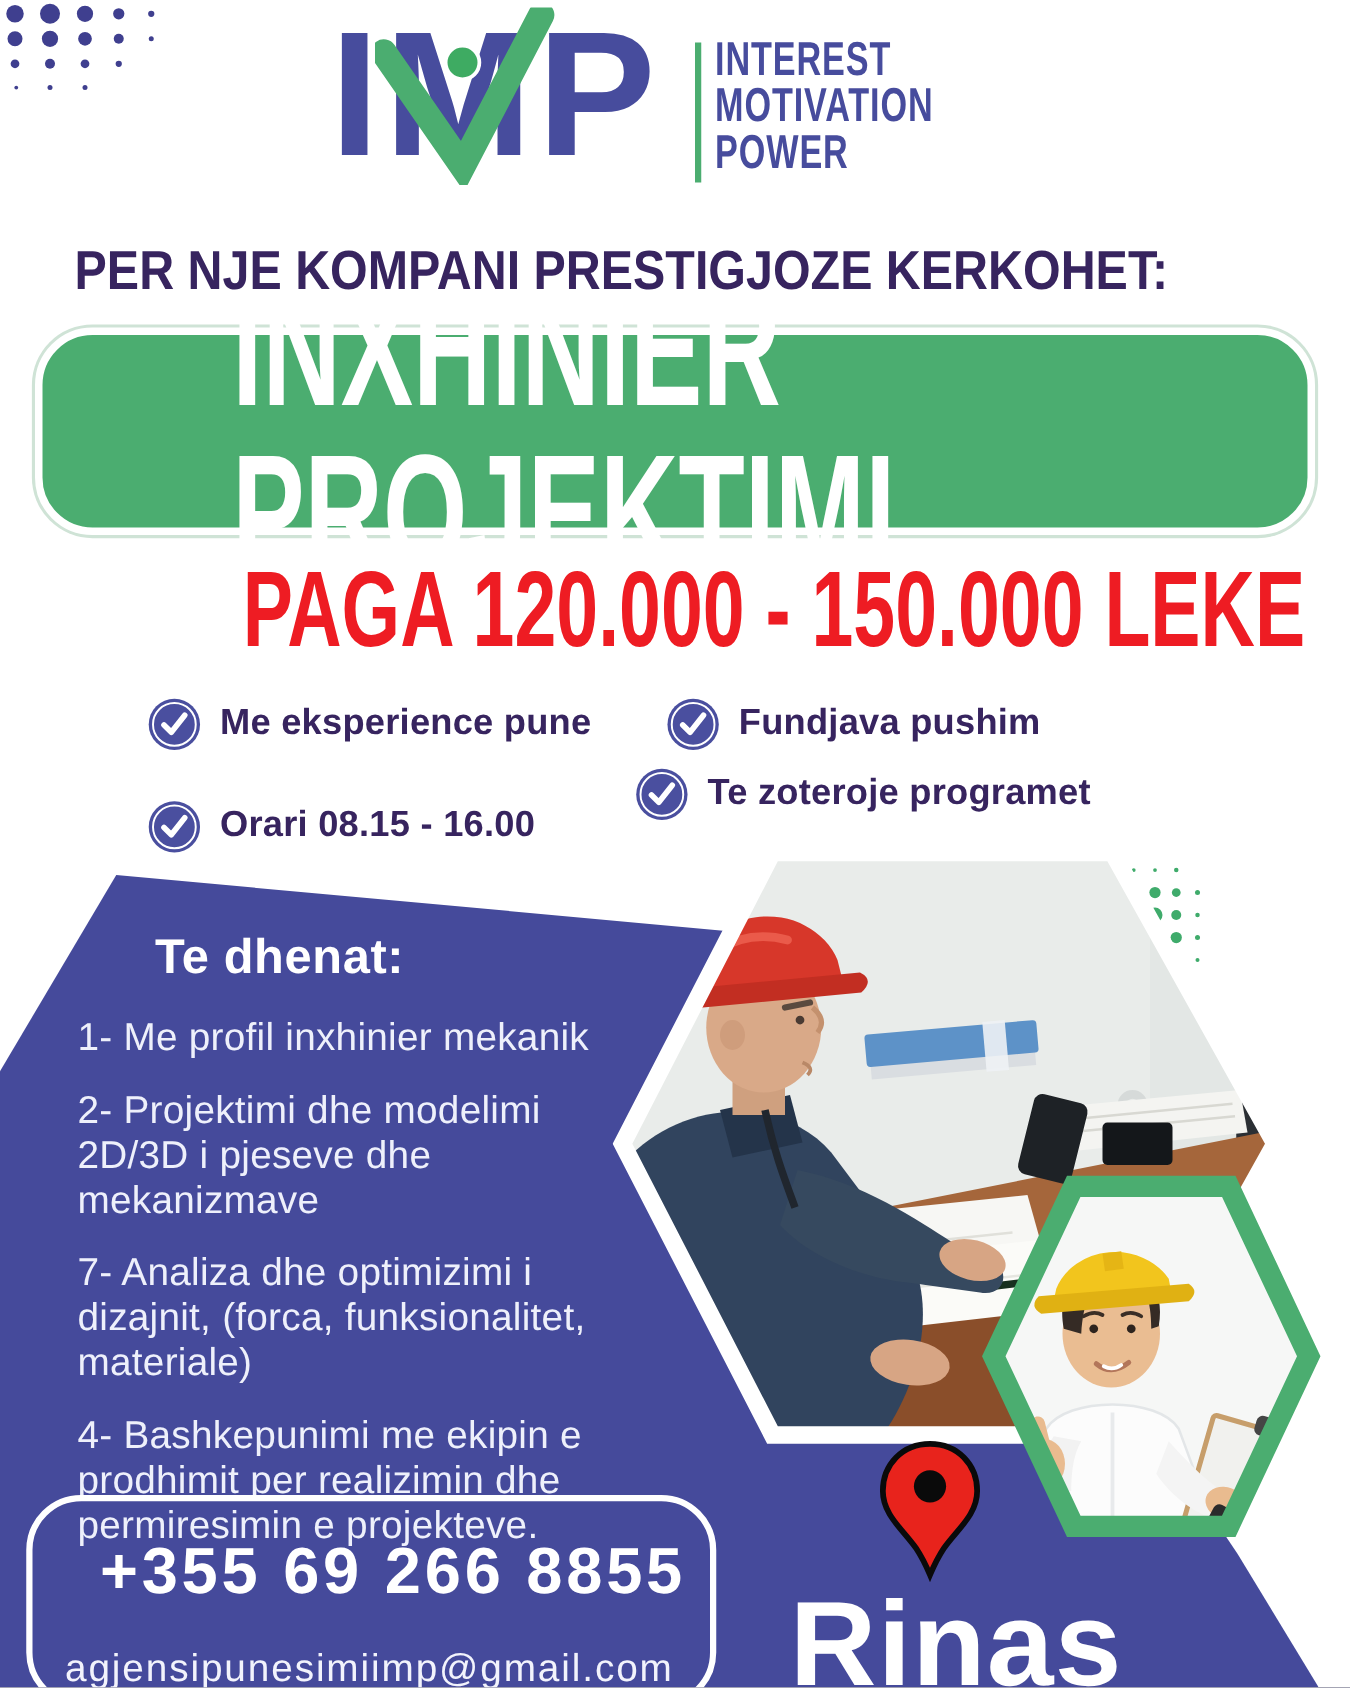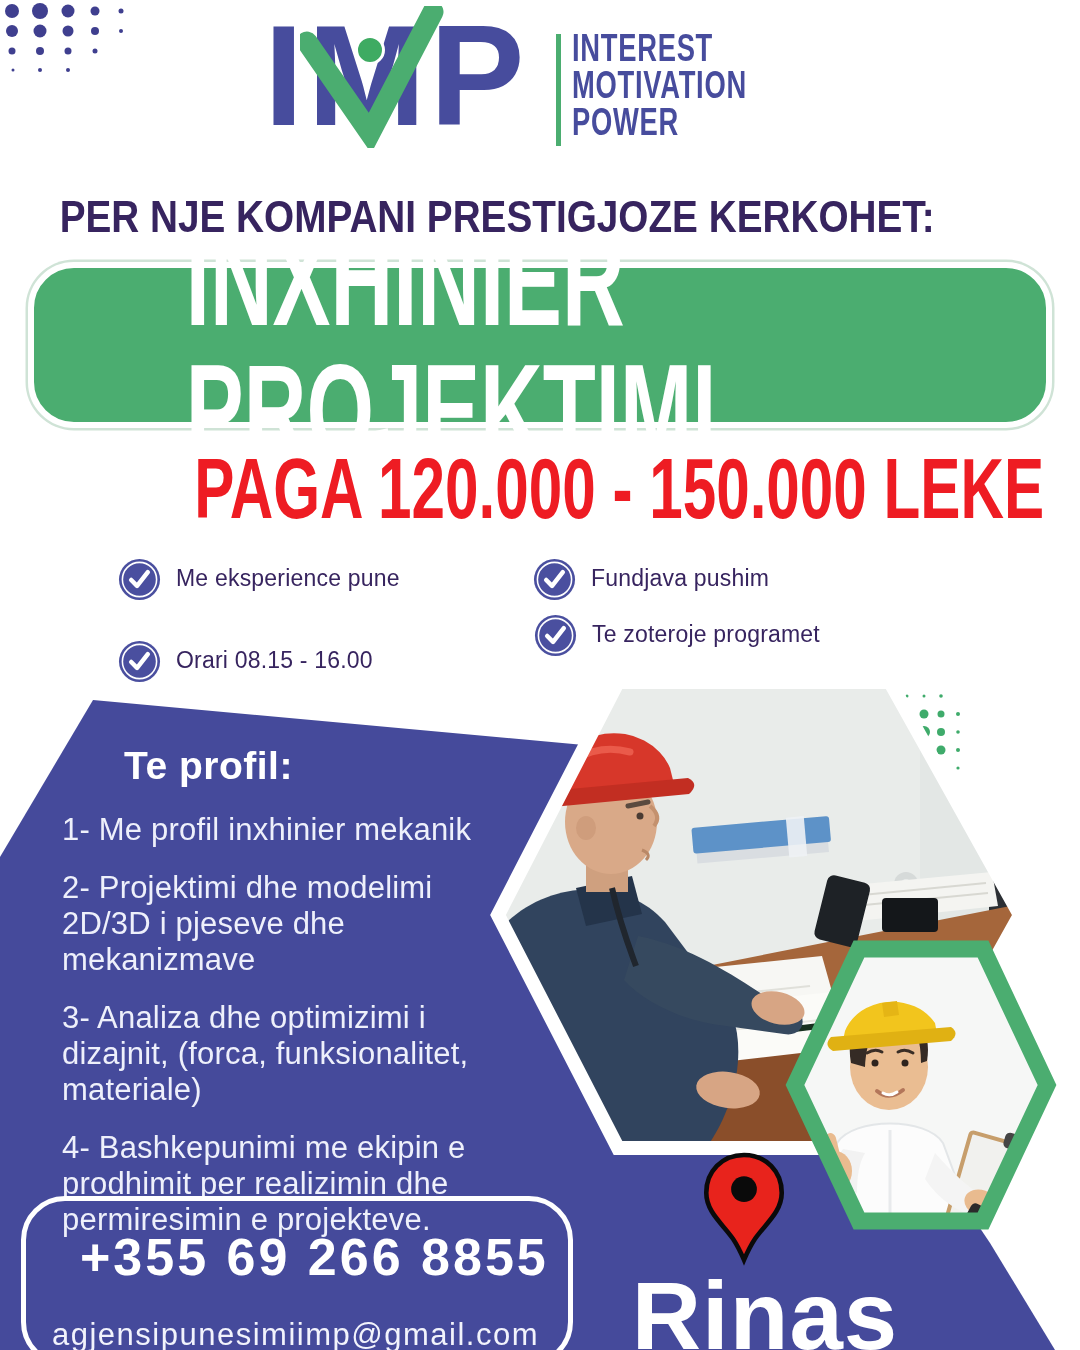--- a/index.html
+++ b/index.html
@@ -55,21 +55,21 @@
   .salary-line{
     position:absolute;left:12px;top:438px;width:1080px;height:100px;line-height:100px;
     text-align:center;color:var(--red);font-weight:bold;font-size:86px;
   }
   .salary-line .cond{transform:scaleX(0.70);transform-origin:center;}
 
   
   .req{position:absolute;display:flex;align-items:flex-start;}
   .req .check{width:43px;height:43px;flex:0 0 auto;margin-right:15px;}
   .req-text{
-    color:var(--purple-text);font-size:23px;line-height:31px;font-weight:normal;
+    color:var(--purple-text);font-size:29px;line-height:31px;font-weight:bold;
     padding-top:5px;letter-spacing:0.2px;
   }
   .req-col{display:flex;flex-direction:column;}
   .req-bold{color:var(--black-text);font-weight:bold;font-size:29px;line-height:33px;}
 
   
   .blue-poly{
     position:absolute;left:0;top:0;width:1080px;height:1350px;
     background:var(--primary-blue);
     clip-path:polygon(93px 700px,660px 752px,990px 1243px,1055px 1350px,0px 1350px,0px 857px);
@@ -178,21 +178,21 @@
   <div class="req" style="left:533px;top:558px;">
     <span class="check">
       <svg viewBox="0 0 44 44" width="43" height="43">
           <circle cx="22" cy="22" r="21" fill="#4a4f9f"></circle>
           <circle cx="22" cy="22" r="17.5" fill="none" stroke="#ffffff" stroke-width="1.6"></circle>
           <path d="M13.5 22.5 L19.5 28.5 L30.5 14.5" stroke="#ffffff" stroke-width="4.6" fill="none" stroke-linecap="round" stroke-linejoin="round"></path>
         </svg>
     </span>
     <span class="req-text">Fundjava pushim</span>
   </div>
-  <div class="req" style="left:534px;top:614px;">
+  <div class="req" style="left:508px;top:614px;">
     <span class="check">
       <svg viewBox="0 0 44 44" width="43" height="43">
           <circle cx="22" cy="22" r="21" fill="#4a4f9f"></circle>
           <circle cx="22" cy="22" r="17.5" fill="none" stroke="#ffffff" stroke-width="1.6"></circle>
           <path d="M13.5 22.5 L19.5 28.5 L30.5 14.5" stroke="#ffffff" stroke-width="4.6" fill="none" stroke-linecap="round" stroke-linejoin="round"></path>
         </svg>
     </span>
     <span class="req-col">
       <span class="req-text">Te zoteroje programet</span>
     </span>
@@ -224,24 +224,24 @@
       <circle cx="22" cy="98" r="4"></circle>
         <circle cx="39" cy="98" r="3"></circle>
         <circle cx="56" cy="98" r="1.6"></circle>
       <circle cx="22" cy="116" r="2"></circle>
         <circle cx="39" cy="116" r="1.6"></circle>
       <circle cx="30" cy="133" r="1.4"></circle>
     </g>
   </svg>
 
   <div class="details">
-    <p class="details-heading">Te profil:</p>
+    <p class="details-heading">Te dhenat:</p>
     <p class="detail-item">1- Me profil inxhinier mekanik</p>
     <p class="detail-item">2- Projektimi dhe modelimi 2D/3D i pjeseve dhe mekanizmave</p>
-    <p class="detail-item">3- Analiza dhe optimizimi i dizajnit, (forca, funksionalitet, materiale)</p>
+    <p class="detail-item">7- Analiza dhe optimizimi i dizajnit, (forca, funksionalitet, materiale)</p>
     <p class="detail-item">4- Bashkepunimi me ekipin e prodhimit per realizimin dhe permiresimin e projekteve.</p>
   </div>
 
   <svg class="main-photo" viewBox="0 0 540 484" role="img" aria-label="Engineer with red hard hat working with documents at an office desk">
     <defs>
       <clipPath id="hexClip">
         <polygon points="128,8 400,8 530,241 400,474 128,474 8,241"></polygon>
       </clipPath>
     </defs>
     <g clip-path="url(#hexClip)">

